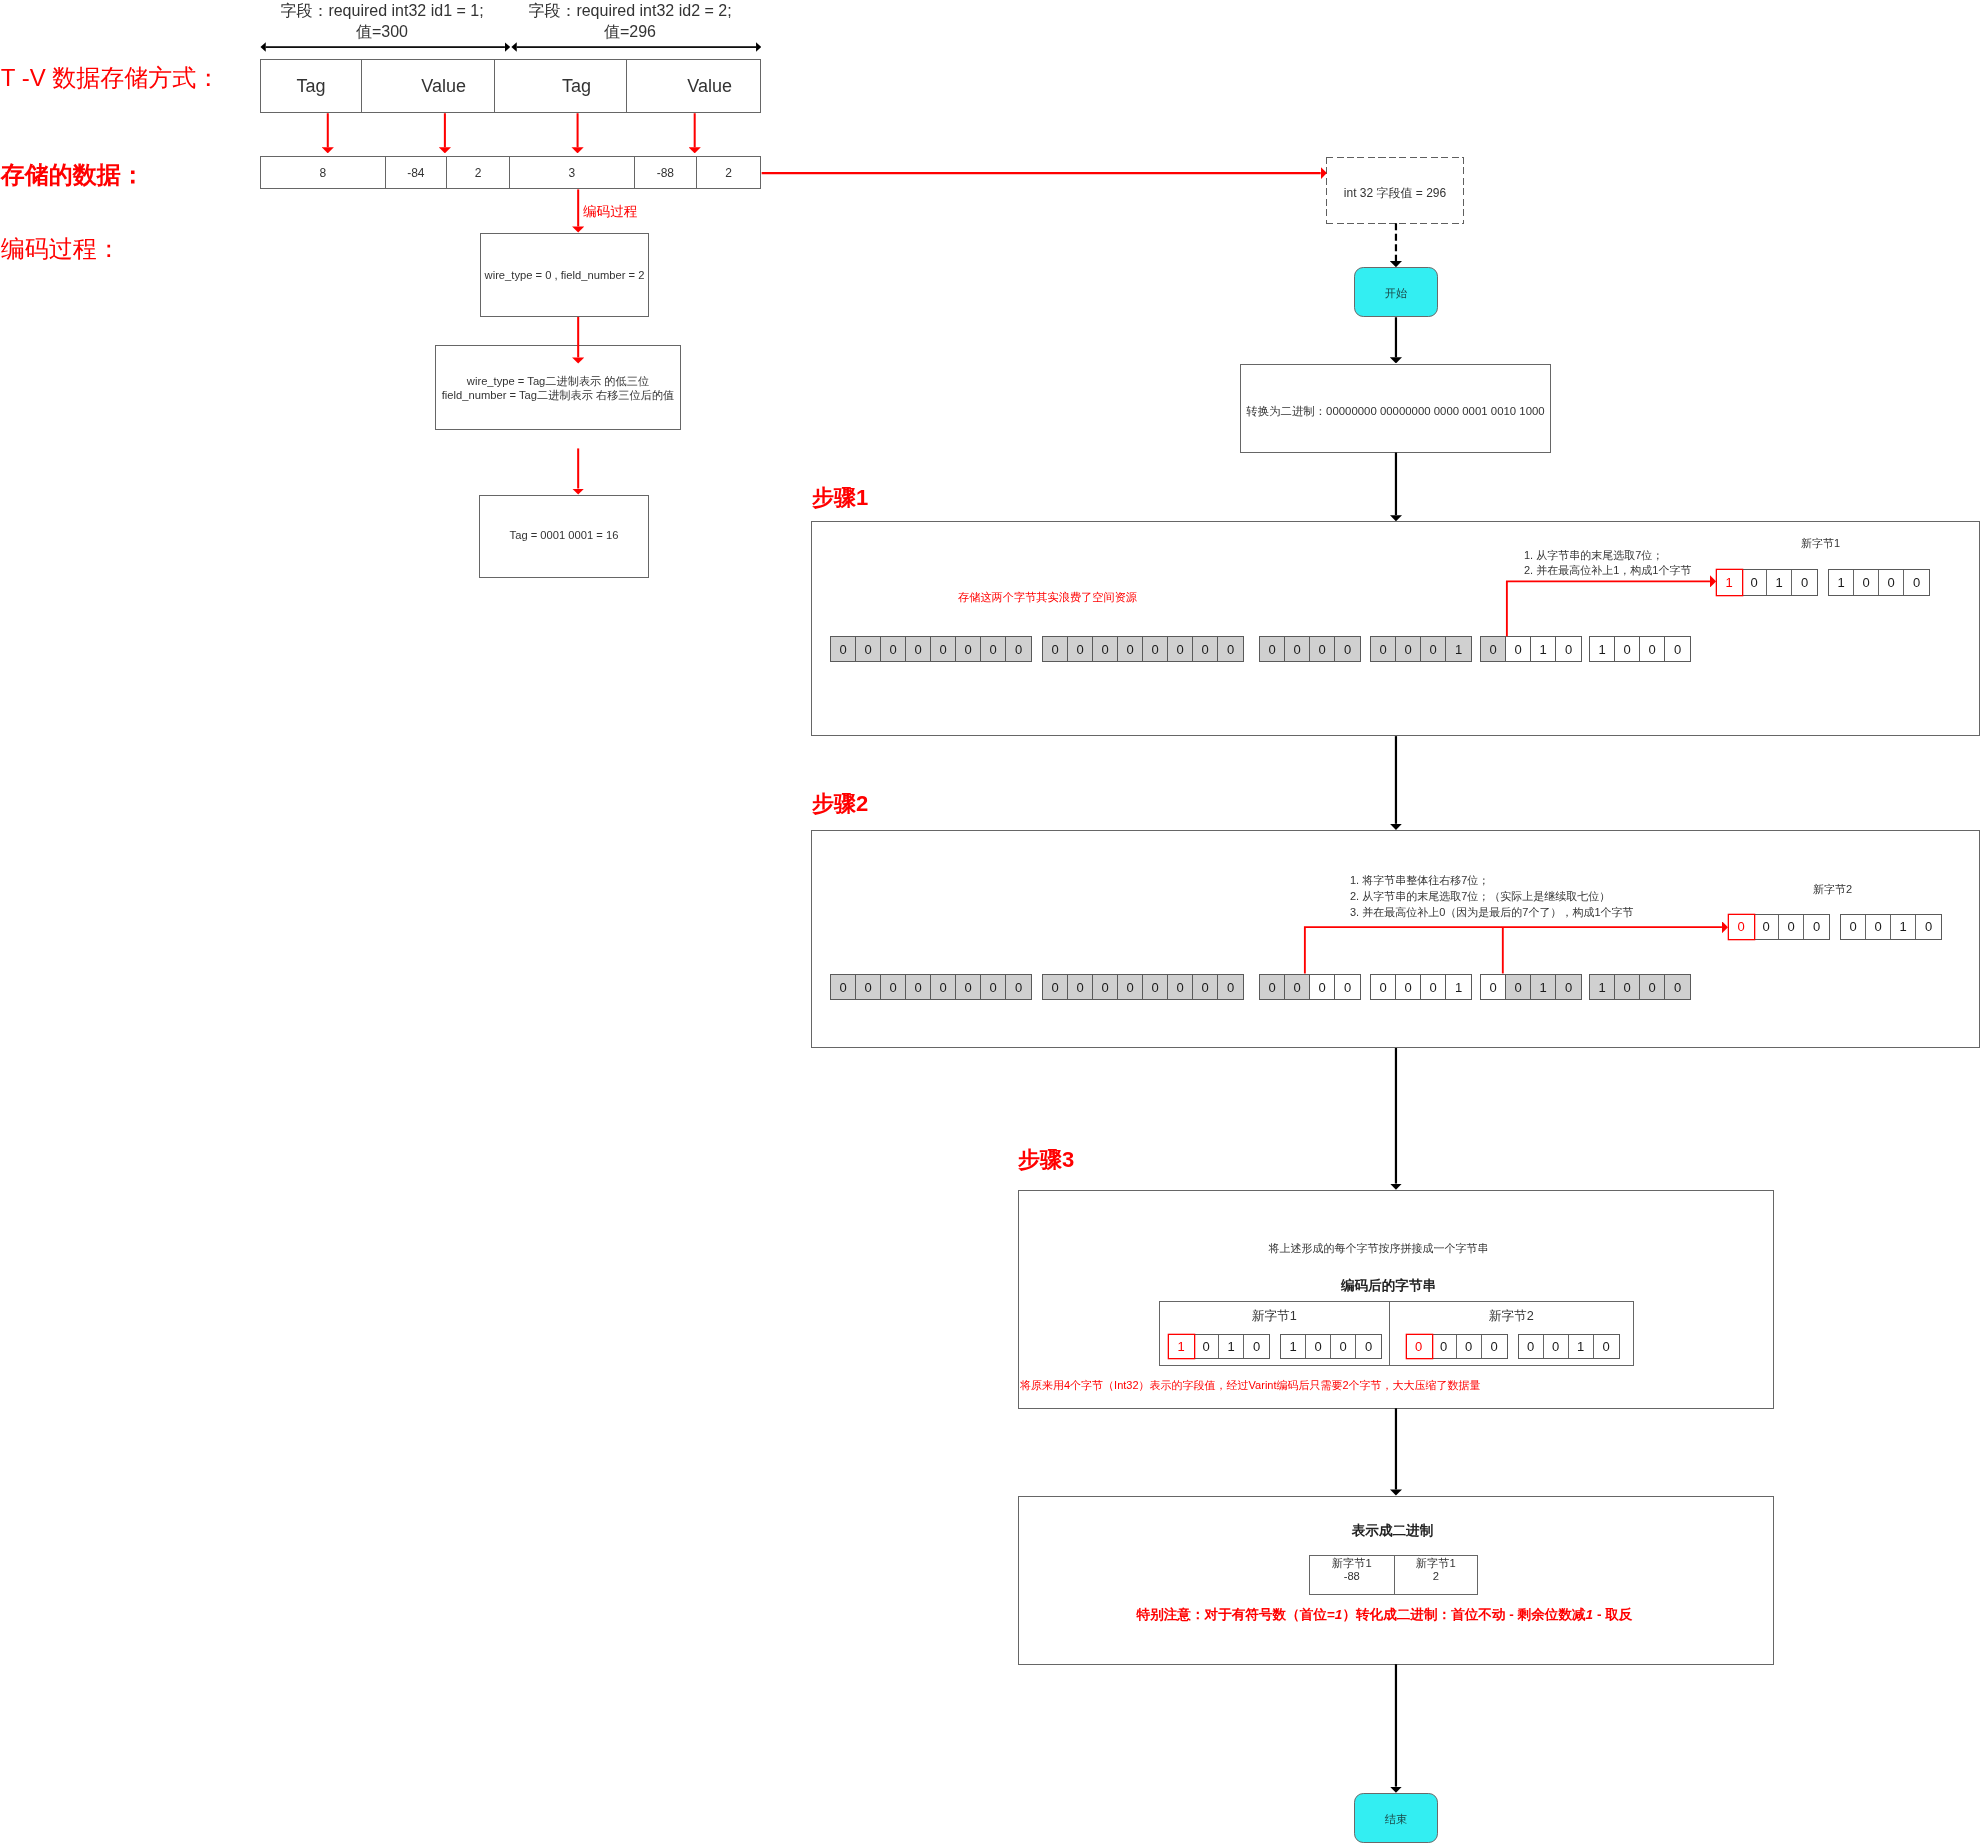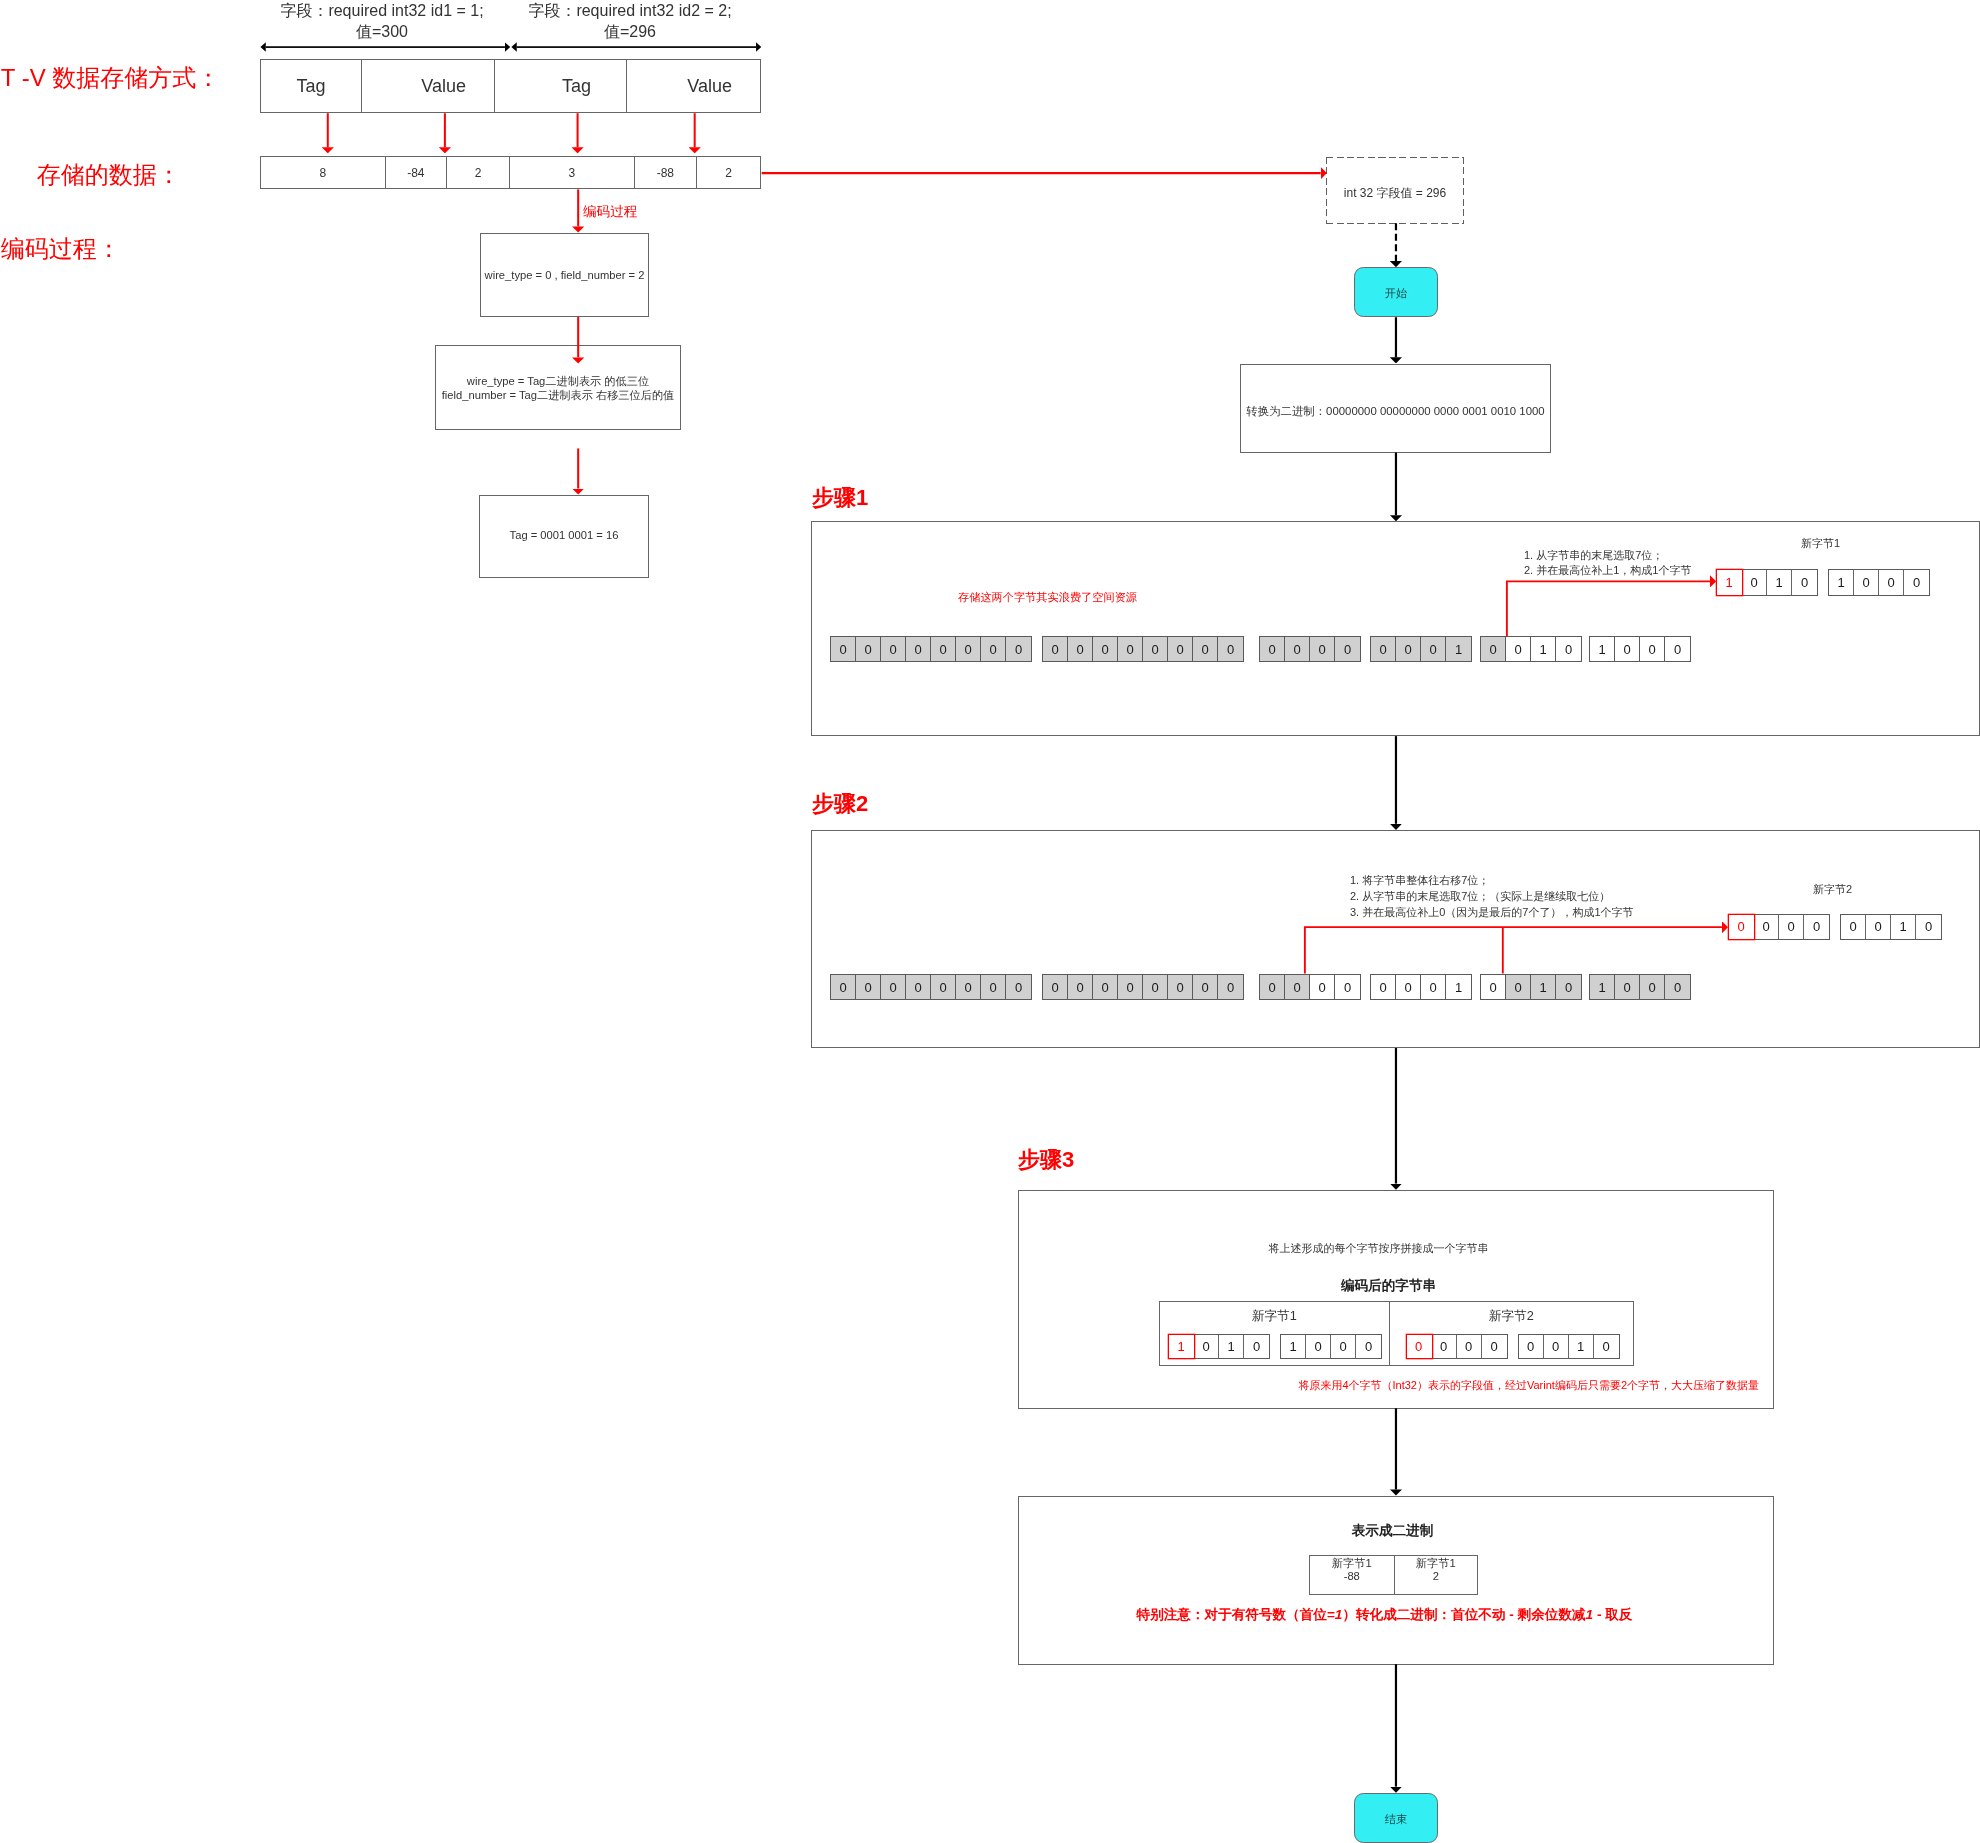--- a/index.html
+++ b/index.html
@@ -24,21 +24,21 @@
   .g{background:#d0d0d0;}
   .nb{position:absolute;}
   .nb .bgrp>span{border-color:#666;}
   .redcell{color:#ff0000 !important;border-right-color:transparent !important;position:relative;z-index:2;
            box-shadow:0 0 0 1.3px #ff0000;}
 </style>
 </head>
 <body>
 
 <div class="abs redlbl" style="left:0.8px;top:62px;font-size:24px;font-weight:normal;">T -V 数据存储方式：</div>
-<div class="abs redlbl" style="left:0.8px;top:159px;font-size:24px;font-weight:normal;margin-left:36px;">存储的数据：</div>
+<div class="abs redlbl" style="left:0.8px;top:159px;font-size:24px;font-weight:bold;">存储的数据：</div>
 <div class="abs redlbl" style="left:0.8px;top:233px;font-size:24px;font-weight:normal;">编码过程：</div>
 
 <div class="abs" style="left:255px;top:1.3px;width:254px;text-align:center;font-size:16px;line-height:20.5px;color:#333;white-space:nowrap;">
   <div>字段：required int32 id1 = 1;</div>
   <div>值=300</div>
 </div>
 <div class="abs" style="left:503px;top:1.3px;width:254px;text-align:center;font-size:16px;line-height:20.5px;color:#333;white-space:nowrap;">
   <div>字段：required int32 id2 = 2;</div>
   <div>值=296</div>
 </div>
@@ -298,21 +298,21 @@
         </div>
         <div class="bgrp" style="position: absolute; left: 112px; top: 0px; height: 100%;">
           <span style="width: 25px;">0</span>
           <span style="width: 25px;">0</span>
           <span style="width: 25px;">1</span>
           <span style="width: 25px;">0</span>
         </div>
       </div>
   </div>
 </div>
-<div class="abs redlbl" style="left:1020px;top:1378px;width:739px;text-align:right;font-size:11px;font-weight:normal;">将原来用4个字节（Int32）表示的字段值，经过Varint编码后只需要2个字节，大大压缩了数据量</div>
+<div class="abs redlbl" style="left:1020px;top:1378px;width:739px;text-align:left;font-size:11px;font-weight:normal;">将原来用4个字节（Int32）表示的字段值，经过Varint编码后只需要2个字节，大大压缩了数据量</div>
 
 <div class="abs redlbl" style="left:1018px;top:1514px;font-size:18px;">步骤4</div>
 <div class="box" style="left:1018px;top:1496px;width:756px;height:169px;"></div>
 <div class="abs" style="left:1023px;top:1522px;width:739px;text-align:center;font-size:13.6px;font-weight:bold;color:#222;">表示成二进制</div>
 <div class="abs" style="left:1309px;top:1555px;width:169px;height:40px;border:1.1px solid #666;box-sizing:border-box;display:flex;">
   <div style="width:85px;border-right:1.1px solid #666;text-align:center;font-size:11.2px;line-height:13px;padding-top:0.8px;box-sizing:border-box;color:#333;">
     <div>新字节1</div>
     <div>-88</div>
   </div>
   <div style="width:83px;text-align:center;font-size:11.2px;line-height:13px;padding-top:0.8px;box-sizing:border-box;color:#333;">

